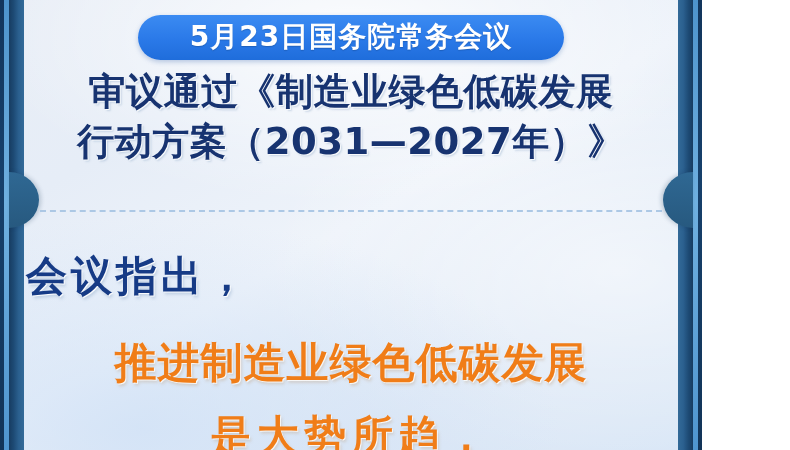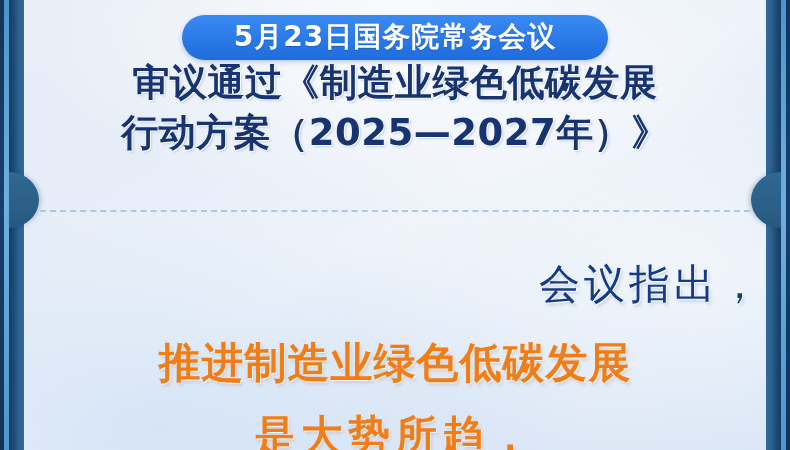--- a/index.html
+++ b/index.html
@@ -6,21 +6,21 @@
     margin: 0;
     padding: 0;
     background: #ffffff;
   }
   body {
     font-family: "DejaVu Sans", "Liberation Sans", sans-serif;
   }
 
   #poster {
     position: relative;
-    width: 790px;
+    width: 702px;
     height: 450px;
     overflow: hidden;
     background: linear-gradient(150deg, #e9eef6 0%, #e6edf7 25%, #eef3fa 50%, #dfe9f6 75%, #d8e6f6 100%);
   }
 
   
   .sheen {
     position: absolute;
     inset: 0;
     background:
@@ -118,21 +118,21 @@
     font-weight: 700;
     letter-spacing: 1px;
     line-height: 1.12;
     white-space: nowrap;
     box-shadow: 0 2px 5px rgba(30,80,160,0.28);
     text-shadow: 0 1px 1px rgba(18,60,120,0.35);
   }
 
   .title {
     position: absolute;
-    top: 58px;
+    top: 67px;
     left: 0;
     right: 0;
     text-align: center;
     color: #173370;
     font-size: 37px;
     font-weight: 700;
     line-height: 1.36;
     letter-spacing: 0.5px;
     text-shadow: 1px 1px 0 rgba(255,255,255,0.85), 2px 2px 2px rgba(150,175,205,0.45);
   }
@@ -143,27 +143,27 @@
     top: 210px;
     left: 14px;
     right: 14px;
     height: 0;
     border-top: 2px dashed #a9c6e4;
     opacity: 0.95;
   }
 
   .lede {
     position: absolute;
-    top: 260px;
-    left: 0;
-    right: 0;
-    text-align: right;
+    top: 252px;
+    left: 0;
+    right: 0;
+    text-align: left;
     color: #163b86;
     font-size: 41px;
-    font-weight: 400;
+    font-weight: 700;
     letter-spacing: 4px;
     line-height: 1.18;
     white-space: nowrap;
     text-shadow: 1px 1px 0 rgba(255,255,255,0.9), 2px 3px 3px rgba(150,175,205,0.45);
   }
 
   .highlight {
     position: absolute;
     top: 322px;
     left: 0;
@@ -201,21 +201,21 @@
   </div>
 
   <div class="content">
 
     <div class="badge-row">
       <div class="badge">5月23日国务院常务会议</div>
     </div>
 
     <div class="title">
       <div class="line">审议通过《制造业绿色低碳发展</div>
-      <div class="line">行动方案（2025—2027年）》</div>
+      <div class="line">行动方案（2031—2027年）》</div>
     </div>
 
     <div class="divider"></div>
 
     <div class="lede">会议指出，</div>
 
     <div class="highlight">
       <div class="hline l1">推进制造业绿色低碳发展</div>
       <div class="hline l2">是大势所趋，</div>
     </div>

